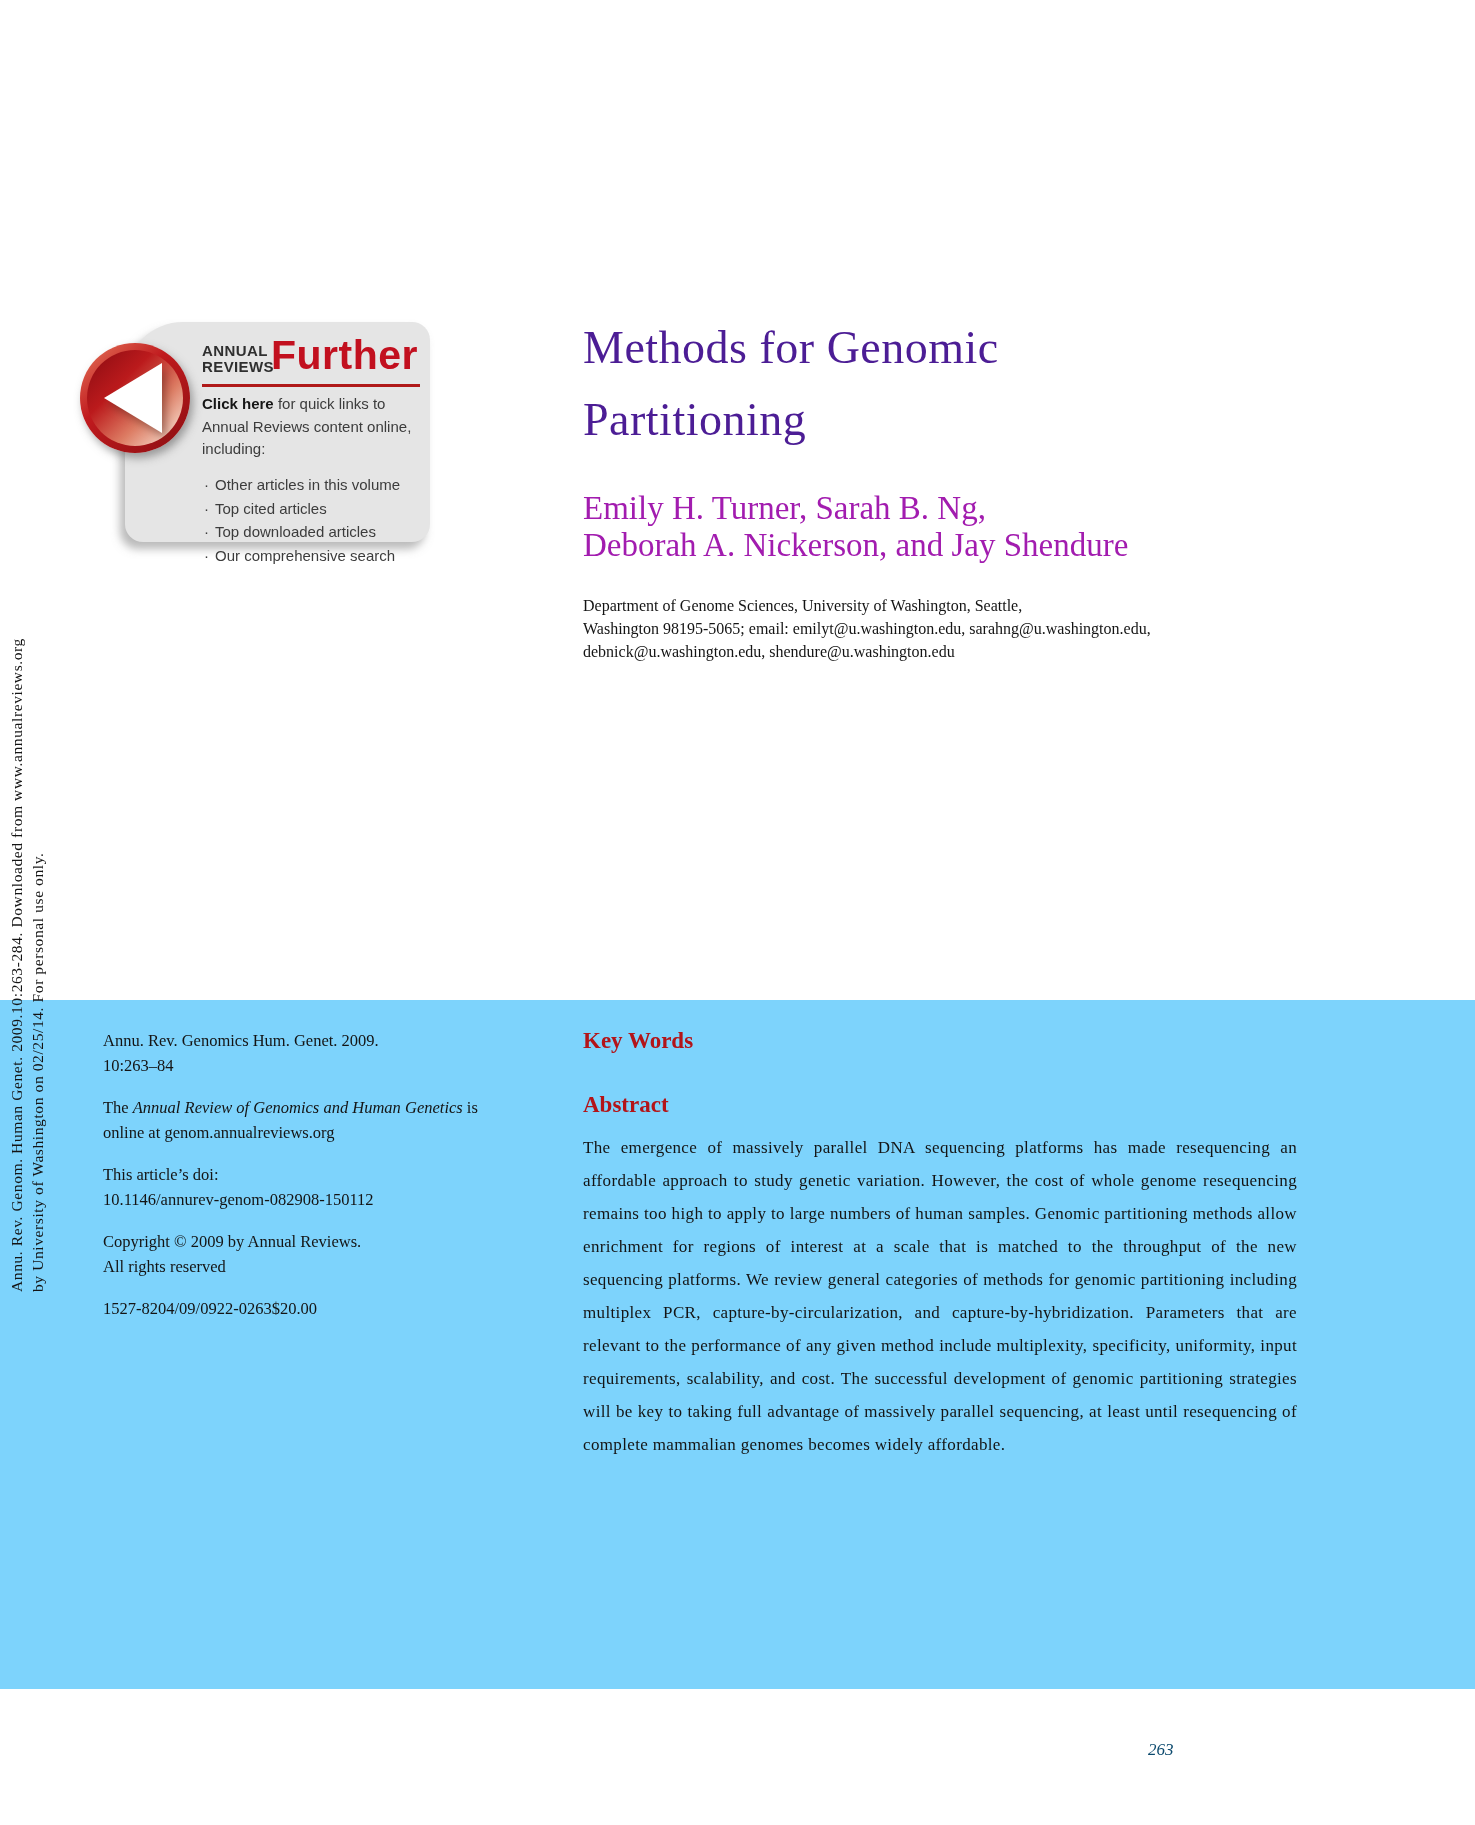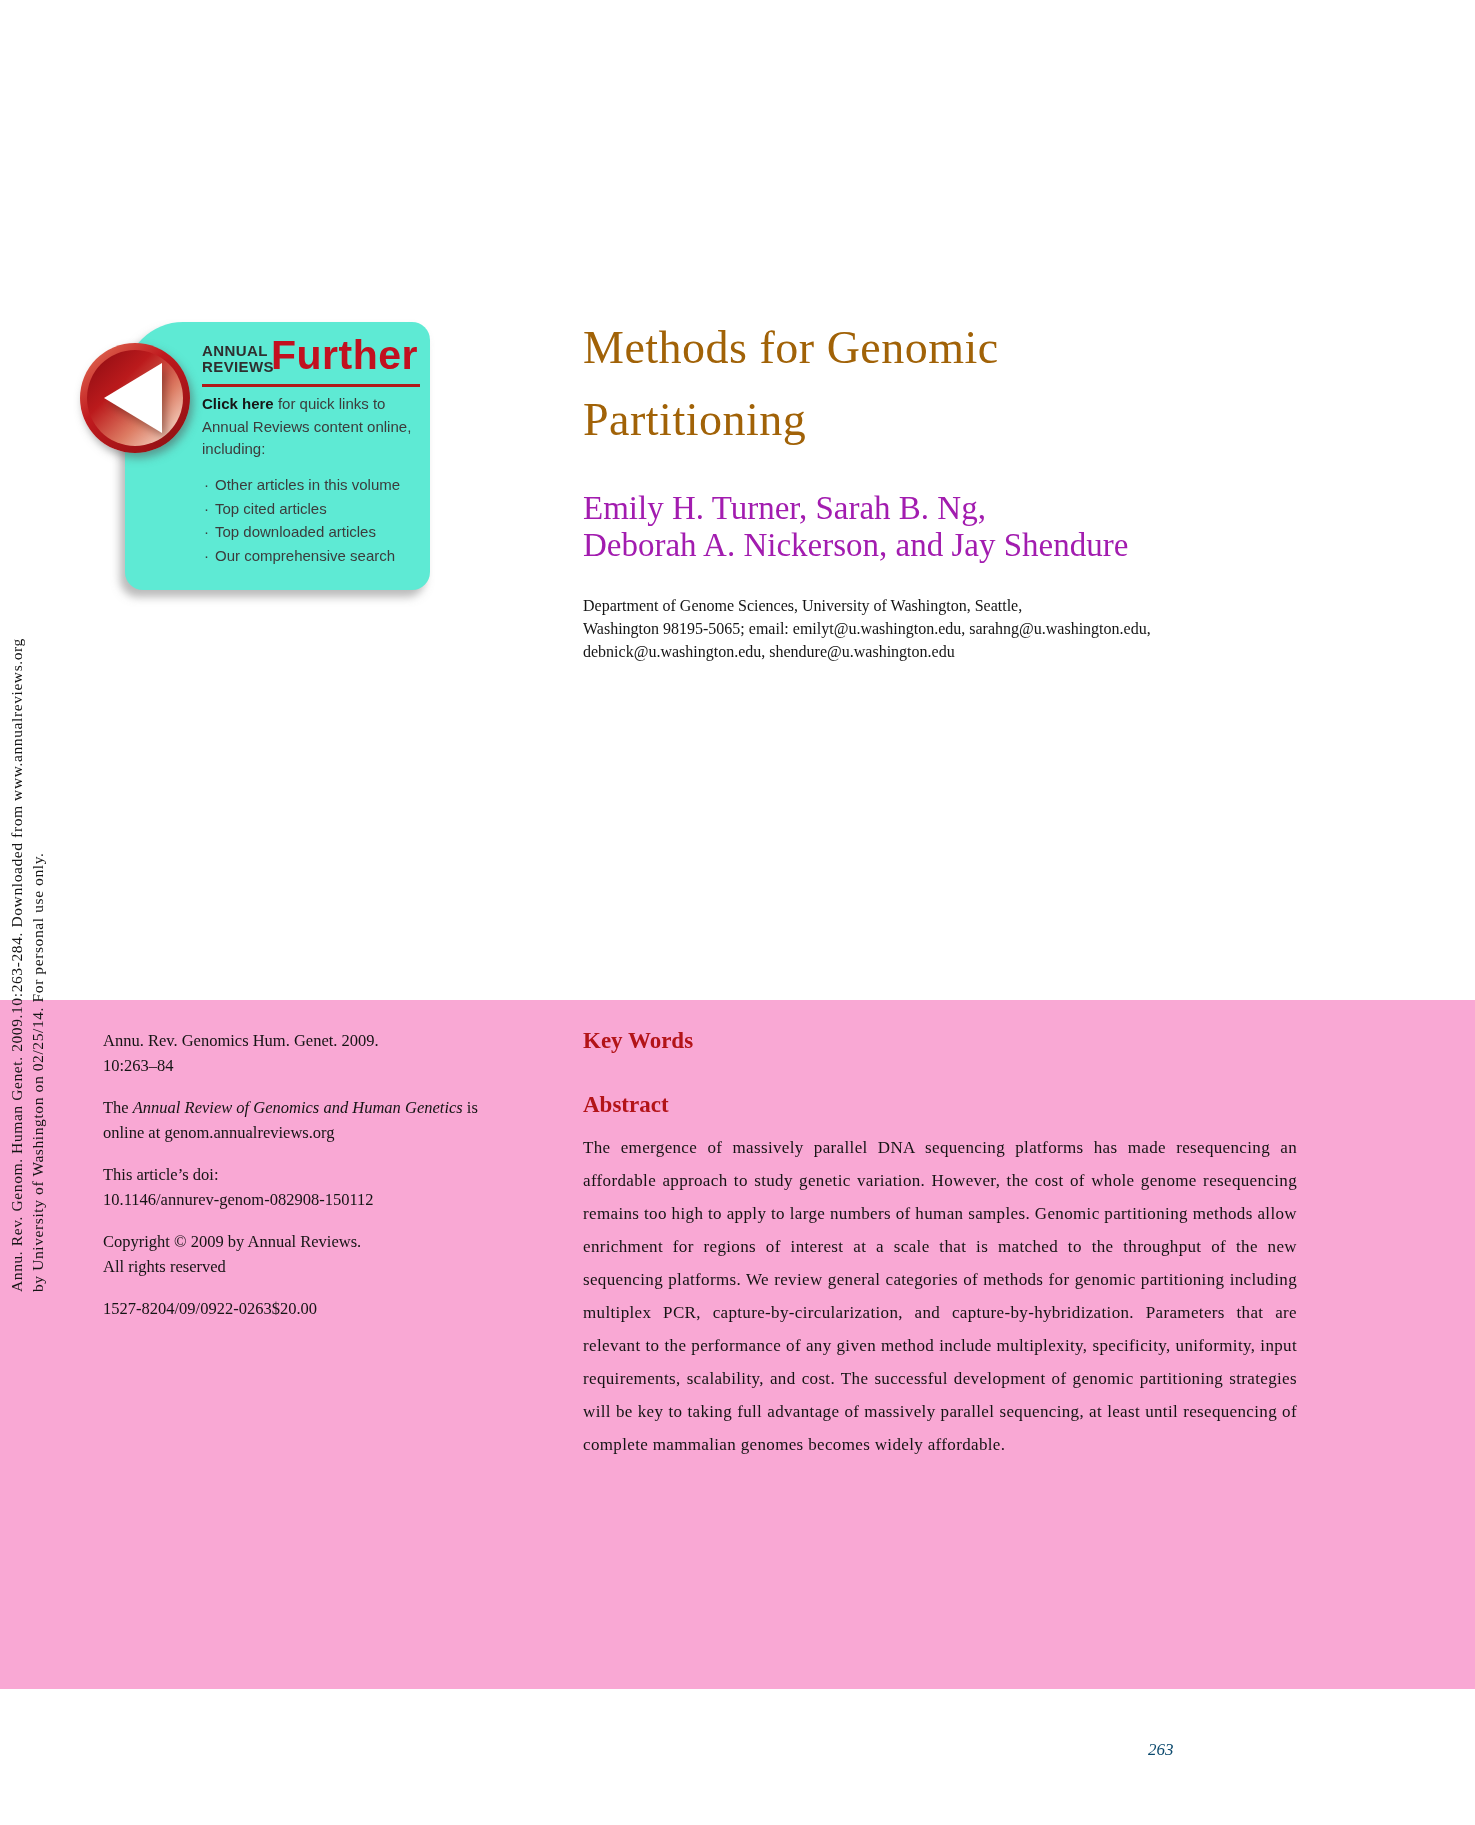--- a/index.html
+++ b/index.html
@@ -5,22 +5,22 @@
   html,body{margin:0;padding:0;background:#ffffff;}
   .page{position:relative;width:1475px;height:1825px;background:#ffffff;overflow:hidden;
         font-family:"Liberation Serif",serif;color:#111;}
 
   
   .rotated-note{position:absolute;left:6px;top:1292px;transform:rotate(-90deg);
     transform-origin:0 0;font-family:"Liberation Serif",serif;font-size:15.5px;
     letter-spacing:0.6px;line-height:21px;color:#141414;white-space:nowrap;}
 
   
-  .further-box{position:absolute;left:125px;top:322px;width:305px;height:268px;
-    background:#5eead4;border-radius:58px 18px 18px 18px;
+  .further-box{position:absolute;left:125px;top:322px;width:305px;height:220px;
+    background:#e5e5e5;border-radius:58px 18px 18px 18px;
     box-shadow:-5px 7px 9px rgba(120,120,120,.5);text-decoration:underline;}
   .logo-circle{position:absolute;left:-45px;top:21px;width:110px;height:110px;border-radius:50%;
     background:linear-gradient(140deg,#e77a5d 0%,#c01a1e 40%,#8c0f12 100%);
     box-shadow:3px 5px 8px rgba(80,80,80,.5);}
   .logo-inner{position:absolute;left:7px;top:7px;right:7px;bottom:7px;border-radius:50%;
     background:linear-gradient(135deg,#8f0d13 5%,#bb1a1c 35%,#dd7c63 65%,#f6d9ca 92%);}
   .logo-triangle{position:absolute;left:17px;top:13px;width:0;height:0;
     border-top:35px solid transparent;border-bottom:35px solid transparent;
     border-right:58px solid #ffffff;filter:drop-shadow(4px 5px 4px rgba(90,35,25,.5));}
   .brand{position:absolute;left:77px;top:21px;font-family:"Liberation Sans",sans-serif;
@@ -30,26 +30,26 @@
   .further-rule{position:absolute;left:77px;top:62px;width:218px;height:2.5px;background:#b01919;}
   .further-intro{position:absolute;left:77px;top:71px;width:232px;margin:0;
     font-family:"Liberation Sans",sans-serif;font-size:15px;line-height:22.5px;color:#3c3c3c;}
   .further-intro b{color:#161616;text-align:right;}
   .further-bullets{position:absolute;left:79px;top:151px;margin:0;padding:0;list-style:none;
     font-family:"Liberation Sans",sans-serif;font-size:15px;line-height:23.5px;color:#3c3c3c;}
   .further-bullets li::before{content:"\00B7";margin-right:6px;color:#3c3c3c;}
 
   
   .title{position:absolute;left:583px;top:312px;margin:0;font-weight:normal;
-    font-size:46px;line-height:72px;color:#a16207;letter-spacing:.5px;}
+    font-size:46px;line-height:72px;color:#4c1d95;letter-spacing:.5px;}
   .authors{position:absolute;left:583px;top:490px;font-size:33px;line-height:37px;color:#a21caf;}
   .affiliation{position:absolute;left:583px;top:594px;font-size:16px;line-height:23px;color:#141414;}
 
   
-  .cream-band{position:absolute;left:0;top:1000px;width:1475px;height:689px;background:#f9a8d4;}
+  .cream-band{position:absolute;left:0;top:1000px;width:1475px;height:689px;background:#7dd3fc;}
   .citation-col{position:absolute;left:103px;top:28px;width:410px;
     font-size:16.5px;line-height:25px;color:#141414;}
   .citation-col p{margin:0 0 17px 0;}
   .right-col{position:absolute;left:583px;top:26px;width:714px;}
   .section-heading{margin:0;font-size:23px;line-height:30px;font-weight:bold;color:#b31418;}
   .kw-text{margin:10px 0 0 0;font-size:20.5px;line-height:33px;color:#141414;}
   .abstract-heading{margin-top:34px;}
   .abstract-text{margin:11px 0 0 0;font-size:17px;line-height:33px;color:#141414;
     text-align:justify;letter-spacing:.35px;}
 

